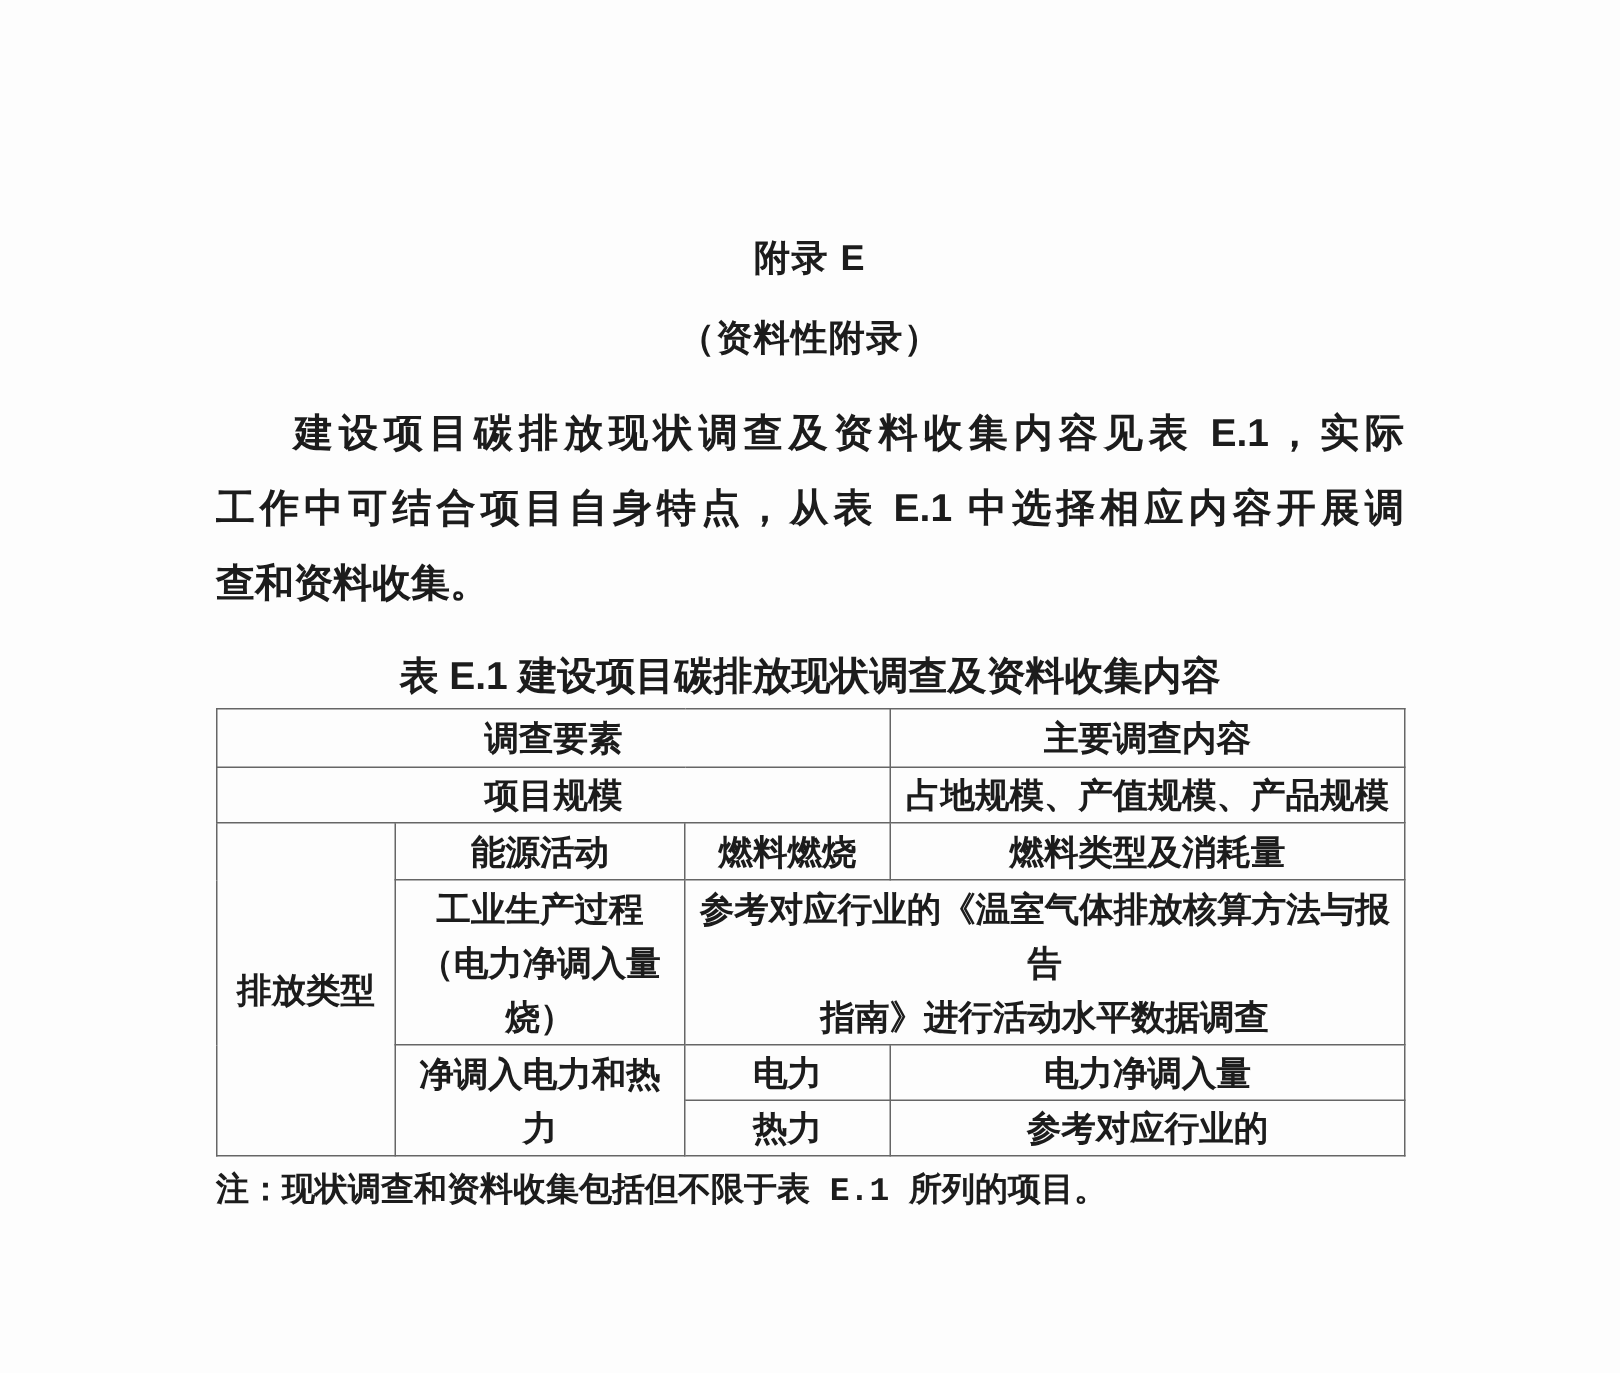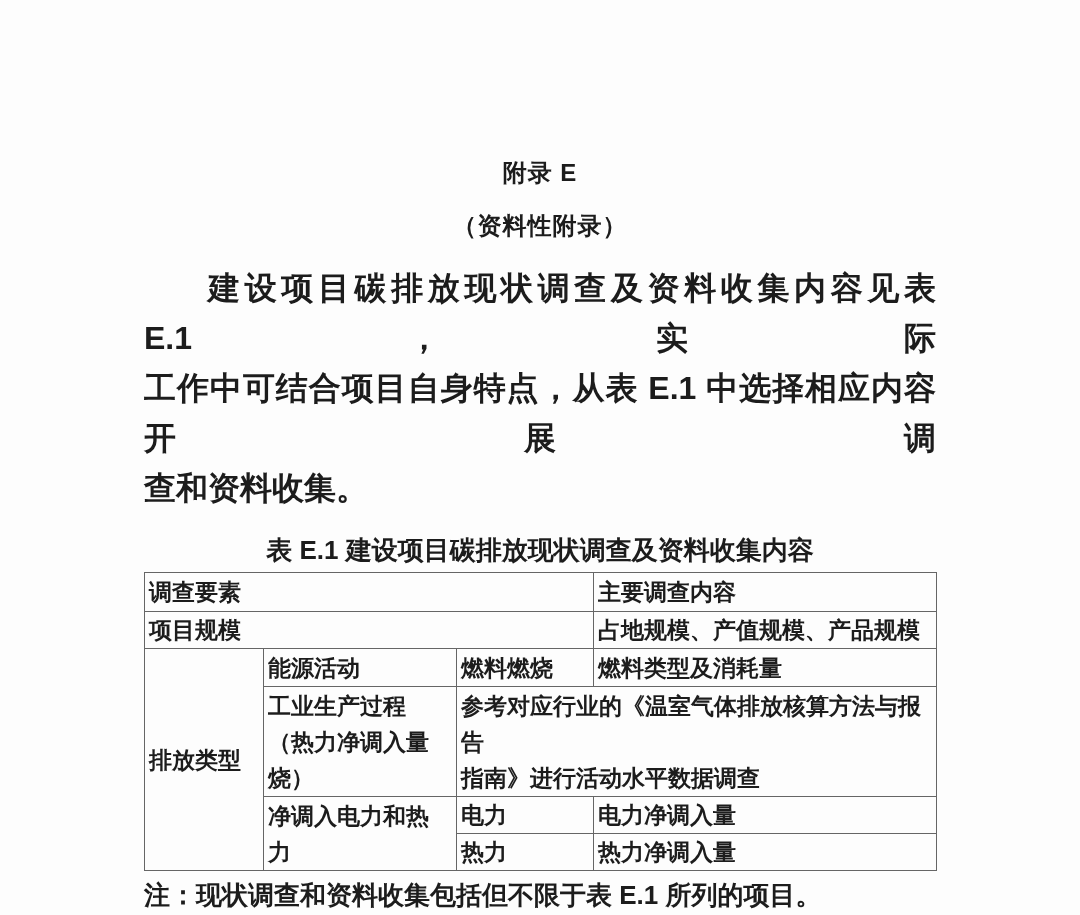--- a/index.html
+++ b/index.html
@@ -24,21 +24,21 @@
   .heading {
     text-align: center;
     font-size: 24px;
     font-weight: 700;
     line-height: 34px;
     margin-bottom: 19px;
     letter-spacing: 1px;
   }
   .intro {
     margin-top: 20px;
-    font-size: 32px;
+    font-size: 26px;
     font-weight: 700;
   }
   .intro .line {
     line-height: 50px;
     white-space: nowrap;
   }
   .intro .line.justify {
     white-space: normal;
     text-align: justify;
     text-align-last: justify;
@@ -54,40 +54,41 @@
     line-height: 34px;
     margin-bottom: 5px;
   }
   table.survey {
     width: 792px;
     border-collapse: collapse;
     table-layout: fixed;
   }
   table.survey td {
     border: 1px solid #666;
-    text-align: left;
+    text-align: center;
     vertical-align: middle;
     font-size: 23px;
     font-weight: 700;
     line-height: 36px;
     padding: 0 4px;
     white-space: pre-line;
     overflow: hidden;
   }
   tr.r1 { height: 39px; }
   tr.r2 { height: 36px; }
   tr.r3 { height: 38px; }
   tr.r4 { height: 110px; }
   tr.r5 { height: 36px; }
   tr.r6 { height: 35px; }
   .note {
     margin-top: 9px;
-    font-size: 26px;
+    font-size: 22px;
     font-weight: 700;
     line-height: 30px;
+    font-family: Liberation Mono, monospace;
   }
 </style>
 </head>
 <body>
 
 <div class="canvas">
   <div class="page">
 
     <div class="heading">附录 E</div>
     <div class="heading">（资料性附录）</div>
@@ -117,34 +118,34 @@
           <td>占地规模、产值规模、产品规模</td>
         </tr>
         <tr class="r3">
           <td rowspan="4">排放类型</td>
           <td>能源活动</td>
           <td>燃料燃烧</td>
           <td>燃料类型及消耗量</td>
         </tr>
         <tr class="r4">
           <td>工业生产过程
-（热力净调入量
+（电力净调入量
 烧）</td>
           <td colspan="2">参考对应行业的《温室气体排放核算方法与报告
 指南》进行活动水平数据调查</td>
         </tr>
         <tr class="r5">
           <td rowspan="2">净调入电力和热
 力</td>
           <td>电力</td>
           <td>电力净调入量</td>
         </tr>
         <tr class="r6">
           <td>热力</td>
-          <td>热力净调入量</td>
+          <td>参考对应行业的</td>
         </tr>
       </tbody>
     </table>
 
     <div class="note">注：现状调查和资料收集包括但不限于表 E.1 所列的项目。</div>
 
   </div>
 </div>
 
 </body></html>

